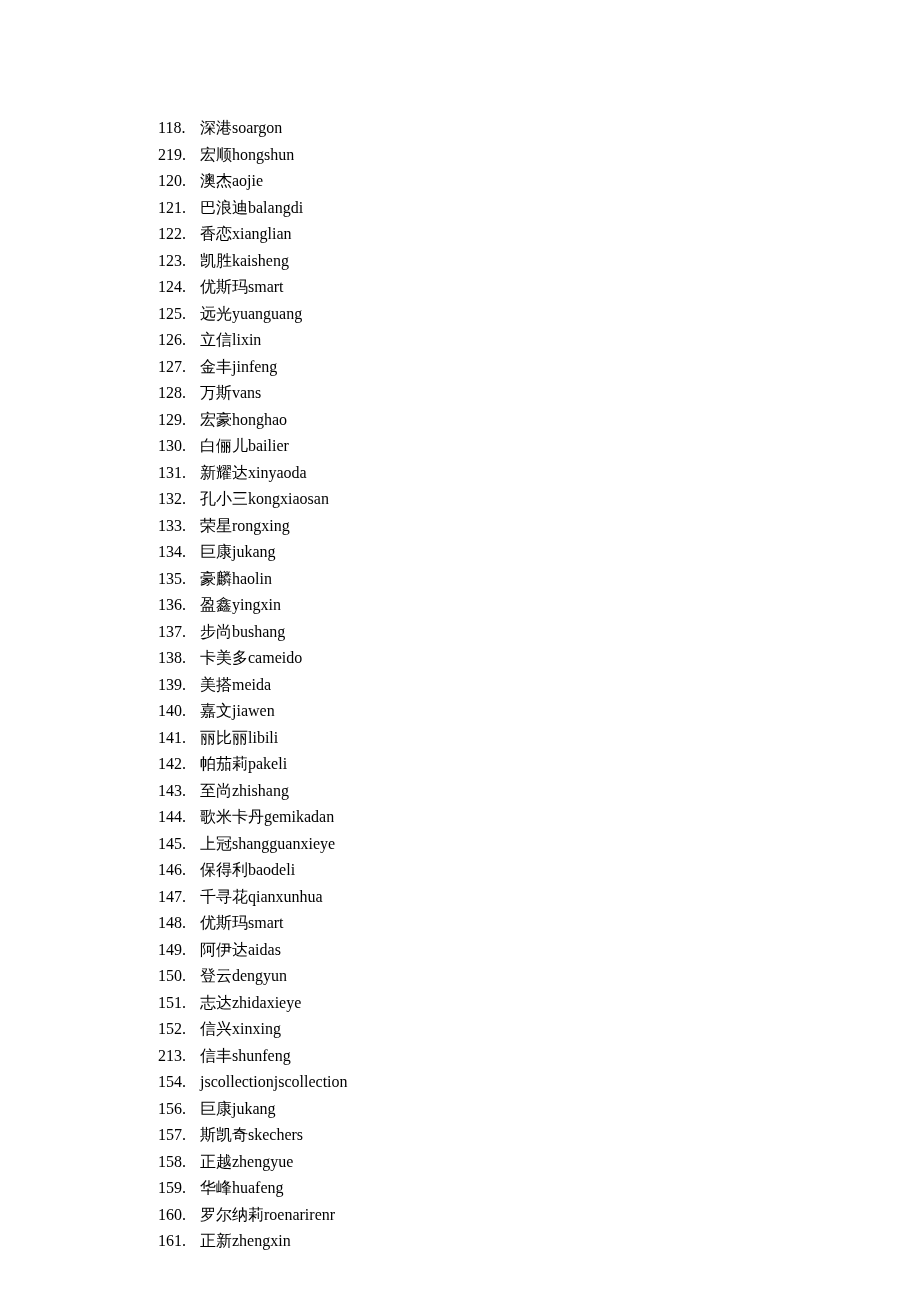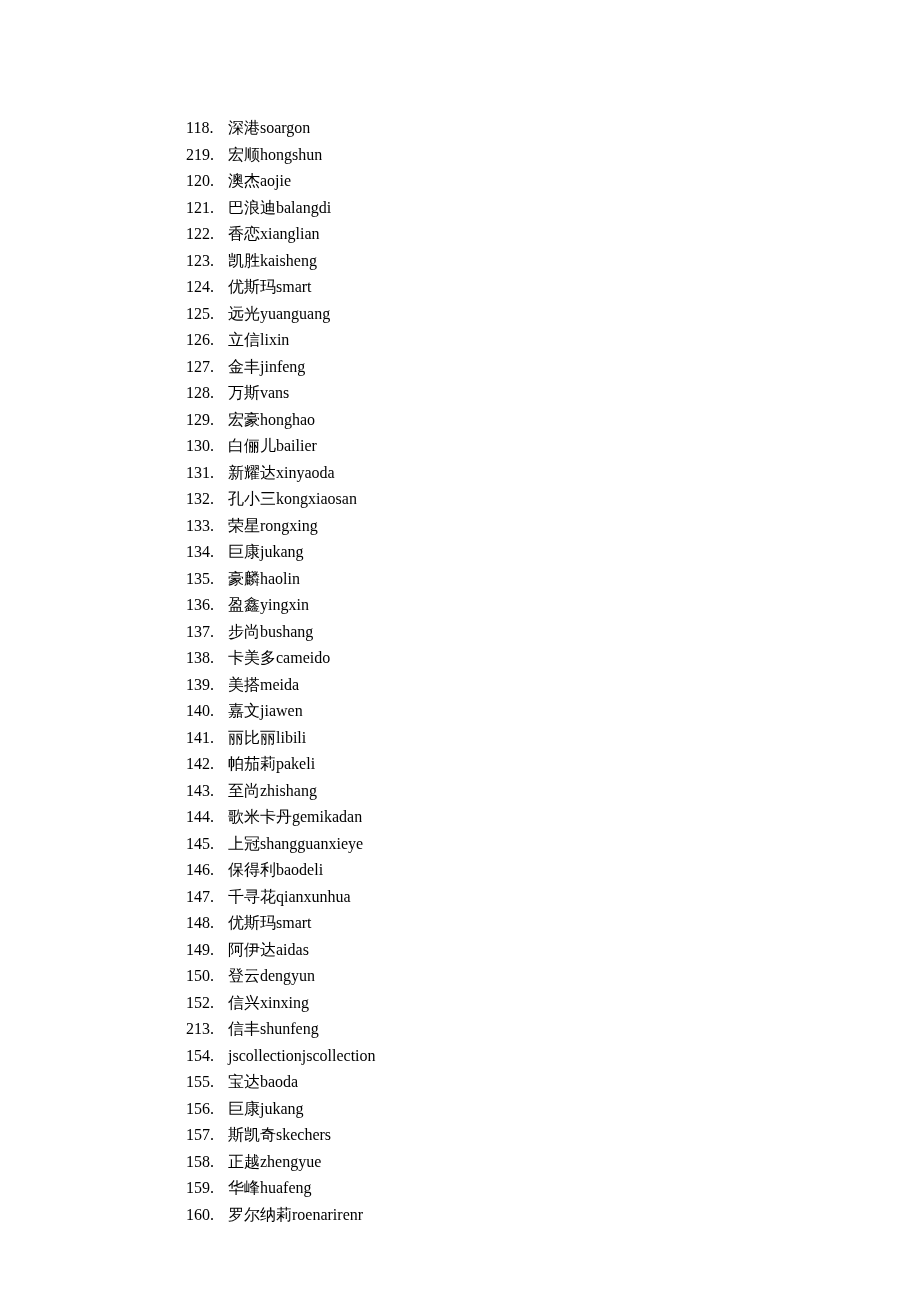--- a/index.html
+++ b/index.html
@@ -7,21 +7,20 @@
     padding: 0;
     background: #ffffff;
     font-family: "SimSun", "宋体", serif;
     font-size: 16px;
     color: #000000;
     width: 920px;
   }
   .page {
     padding: 115px 0 0 158px;
     box-sizing: border-box;
-    margin-left: 28px;
   }
   .list-item {
     display: flex;
     line-height: 26.5px;
     white-space: nowrap;
   }
   .item-number {
     min-width: 42px;
     text-align: left;
   }
@@ -160,48 +159,52 @@
     </div>
     <div class="list-item">
       <span class="item-number">149.</span>
       <span class="item-text">阿伊达aidas</span>
     </div>
     <div class="list-item">
       <span class="item-number">150.</span>
       <span class="item-text">登云dengyun</span>
     </div>
     <div class="list-item">
+      <span class="item-number">151.</span>
+      <span class="item-text">志达zhidaxieye</span>
+    </div>
+    <div class="list-item">
       <span class="item-number">152.</span>
       <span class="item-text">信兴xinxing</span>
     </div>
     <div class="list-item">
       <span class="item-number">213.</span>
       <span class="item-text">信丰shunfeng</span>
     </div>
     <div class="list-item">
       <span class="item-number">154.</span>
       <span class="item-text">jscollectionjscollection</span>
     </div>
     <div class="list-item">
-      <span class="item-number">155.</span>
-      <span class="item-text">宝达baoda</span>
-    </div>
-    <div class="list-item">
       <span class="item-number">156.</span>
       <span class="item-text">巨康jukang</span>
     </div>
     <div class="list-item">
       <span class="item-number">157.</span>
       <span class="item-text">斯凯奇skechers</span>
     </div>
     <div class="list-item">
       <span class="item-number">158.</span>
       <span class="item-text">正越zhengyue</span>
     </div>
     <div class="list-item">
       <span class="item-number">159.</span>
       <span class="item-text">华峰huafeng</span>
     </div>
     <div class="list-item">
       <span class="item-number">160.</span>
       <span class="item-text">罗尔纳莉roenarirenr</span>
+    </div>
+    <div class="list-item">
+      <span class="item-number">161.</span>
+      <span class="item-text">正新zhengxin</span>
     </div>
   </div>
 
 </body></html>

